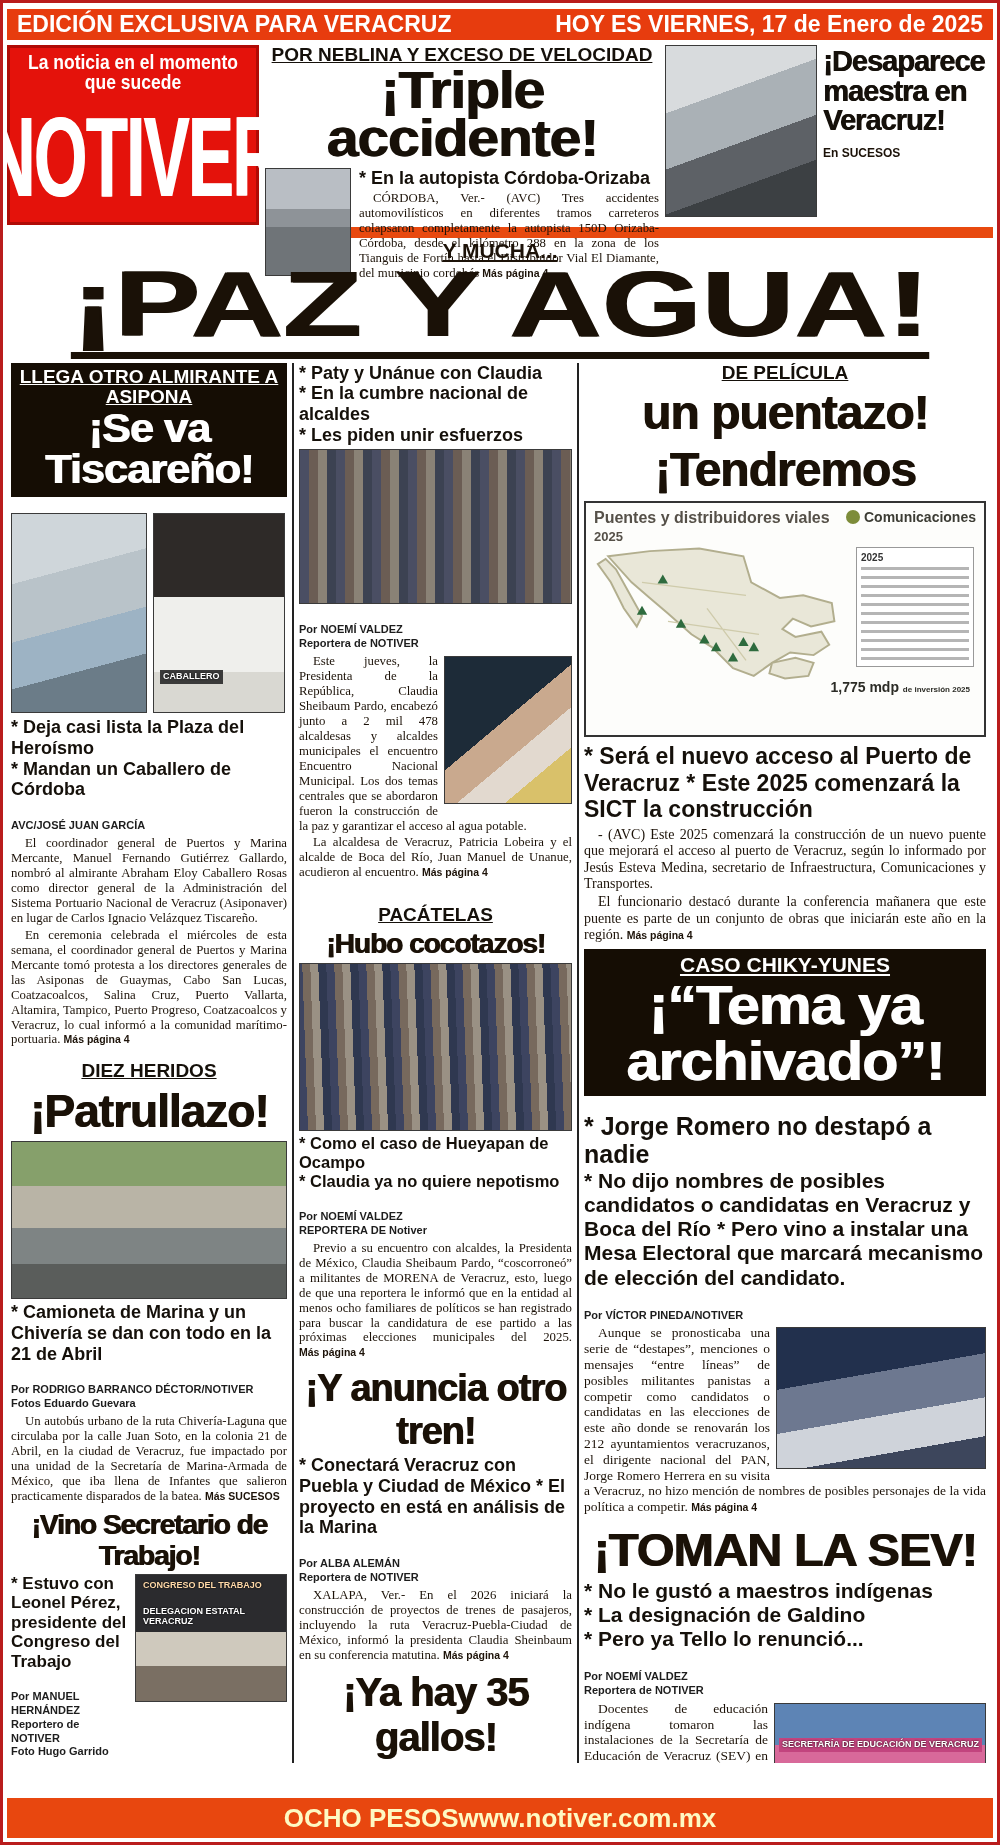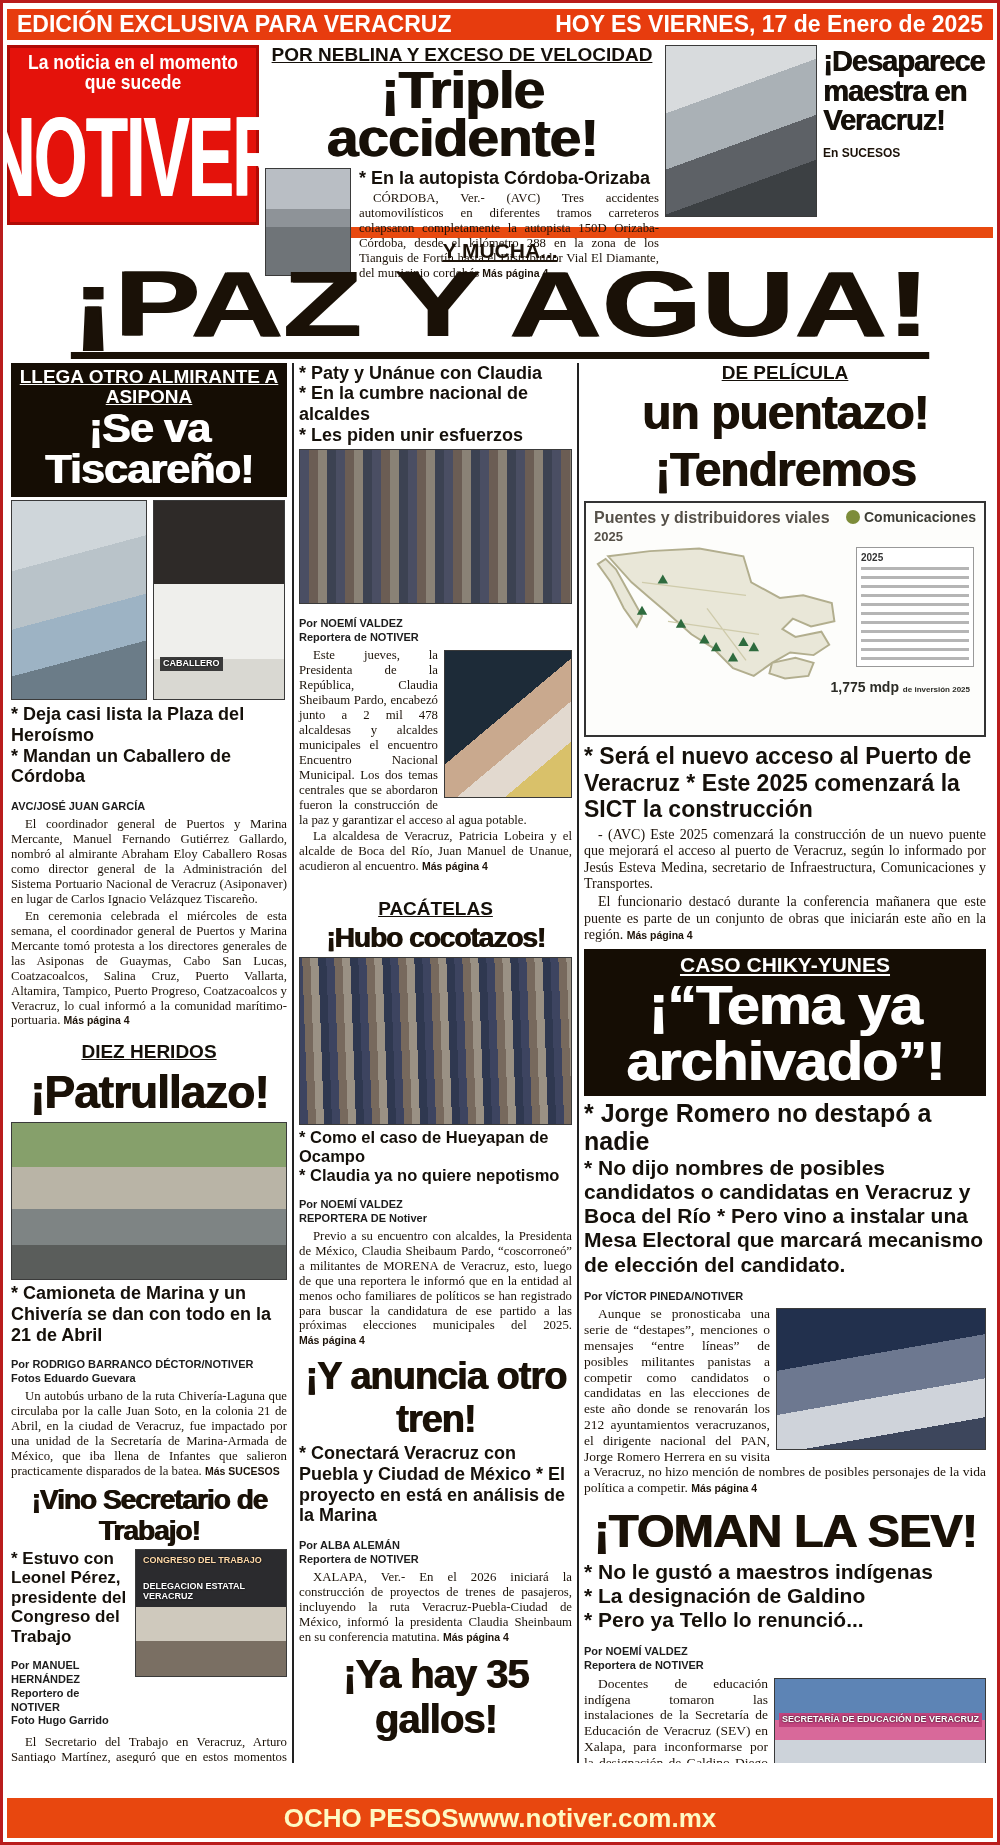--- a/index.html
+++ b/index.html
@@ -39,28 +39,28 @@
   .banner{ text-align:center;margin:0 0 4px}
   .banner span{display:inline-block;font:bold 93px/0.92 "Liberation Sans",sans-serif;color:#1a1107;
                letter-spacing:0px;transform:scaleX(1.38);transform-origin:center;
                border-bottom:7px solid #1a1107;padding-bottom:4px;text-shadow:1.5px 0 currentColor}
   
   .cols{display:flex;margin:4px 6px 0;height:1400px}
   .col{box-sizing:border-box;overflow:hidden;padding:0 5px}
   .colL{width:283px;flex:none;padding-left:2px}
   .colM{width:287px;flex:none;border-left:2px solid #222;border-right:2px solid #222}
   .colR{flex:1}
-  .blackbox{background:#150d04;color:#fff;text-align:center;padding:4px 2px 7px;margin-bottom:3px}
+  .blackbox{background:#150d04;color:#fff;text-align:center;padding:4px 2px 7px;margin-bottom:16px}
   .blackbox .kick{color:#fff}
   .bb-h{display:inline-block;font:bold 41px/1 "Liberation Sans",sans-serif;letter-spacing:-1px;
         transform:scaleX(1.06);text-shadow:1px 0 currentColor}
   .h2x{text-align:center;margin:2px 0}
   .h2x span{display:inline-block;font-weight:bold;font-family:"Liberation Sans",sans-serif;color:#1a1107;
             letter-spacing:-1px;text-shadow:1px 0 currentColor}
-  .by{font:bold 11px/1.25 "Liberation Sans",sans-serif;color:#1d1d1d;margin:13px 0 3px}
+  .by{font:bold 11px/1.25 "Liberation Sans",sans-serif;color:#1d1d1d;margin:19px 0 3px}
   .ph{position:relative;border:1px solid #3a3a3a;overflow:hidden;box-sizing:border-box}
   .ph .lbl{position:absolute;font:bold 9px/1.1 "Liberation Sans",sans-serif;color:#fff;
            text-shadow:0 0 2px #000;padding:2px 3px}
   .prow{display:flex;gap:6px;margin-bottom:4px}
   .ph-r{float:right;margin:2px 0 3px 6px}
   .clr{clear:both}
   
   .g-road{background:linear-gradient(180deg,#b9bec4 0 38%,#8e9398 38% 55%,#6f7478 55% 100%)}
   .g-truck{background:linear-gradient(160deg,#d8dbdd 0 30%,#aab1b6 30% 55%,#5d6166 55% 75%,#3c4043 75%)}
   .g-man{background:linear-gradient(165deg,#cfd6da 0 30%,#b9c3c9 30% 55%,#9db3c4 55% 75%,#6b7c88 75%)}

